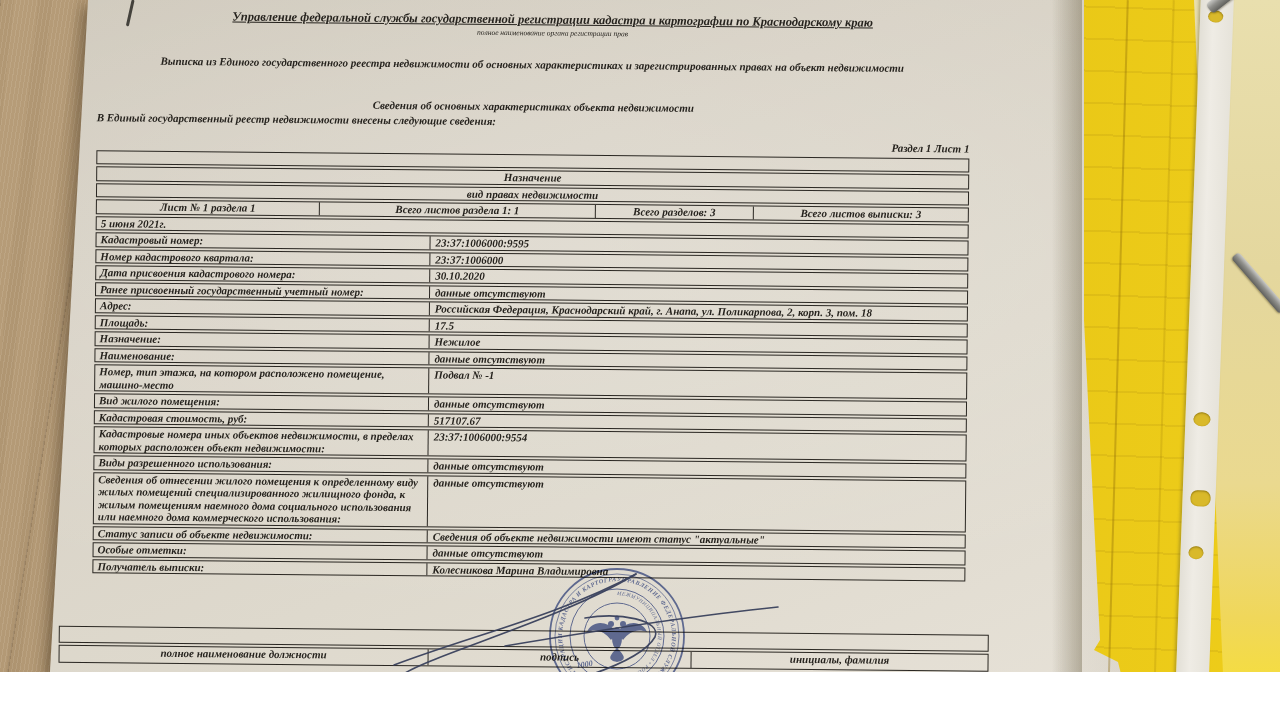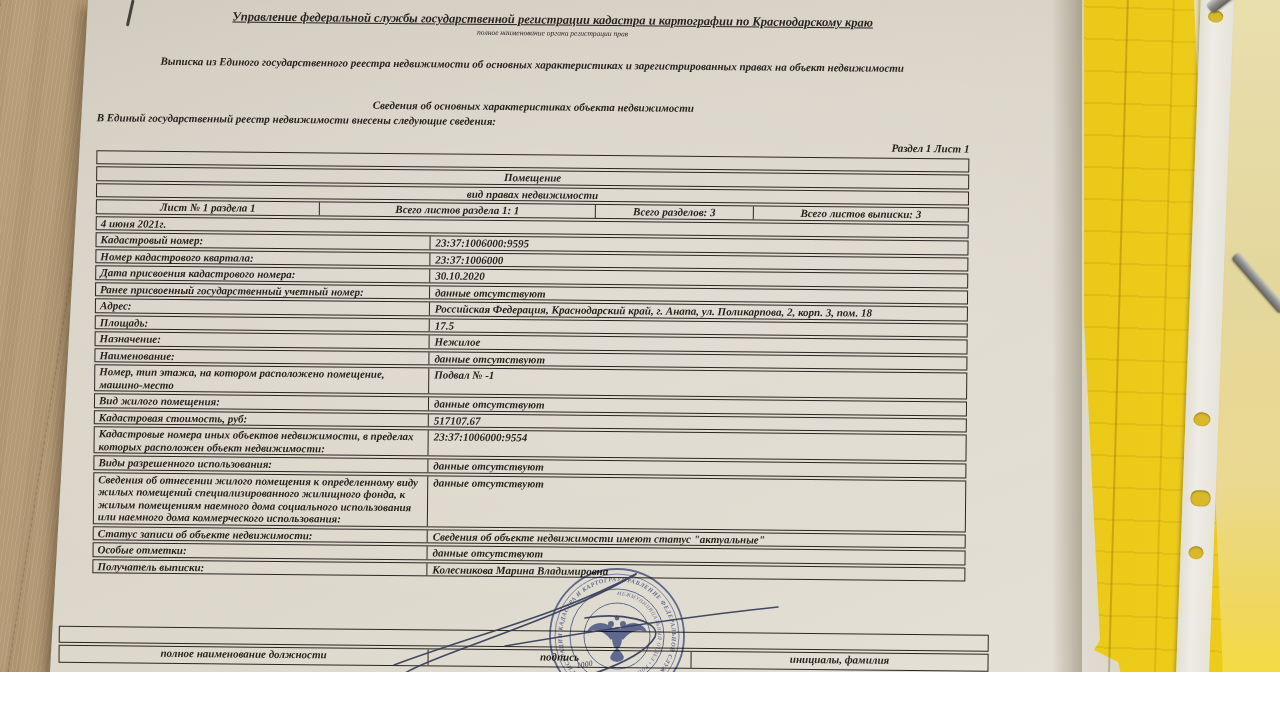--- a/index.html
+++ b/index.html
@@ -86,35 +86,35 @@
           <div class="authority-cap">полное наименование органа регистрации прав</div>
         </div>
         <div class="doc-title">Выписка из Единого государственного реестра недвижимости об основных характеристиках и зарегистрированных правах на объект недвижимости</div>
         <div class="section-title">Сведения об основных характеристиках объекта недвижимости</div>
         <div class="intro">В Единый государственный реестр недвижимости внесены следующие сведения:</div>
         <div class="razdel">Раздел 1 Лист 1</div>
 
         <div class="tables">
           <div class="trow empty"></div>
           <div class="trow center">
-            <span>Помещение</span>
+            <span>Назначение</span>
           </div>
           <div class="trow center">
             <span>вид правах недвижимости</span>
           </div>
           <div class="trow">
             <div class="cells4">
               <div class="c c1">Лист № 1 раздела 1</div>
               <div class="c c2">Всего листов раздела 1: 1</div>
               <div class="c c3">Всего разделов: 3</div>
               <div class="c c4">Всего листов выписки: 3</div>
             </div>
           </div>
           <div class="trow">
-            <span style="padding:0 4px">4 июня 2021г.</span>
+            <span style="padding:0 4px">5 июня 2021г.</span>
           </div>
 
           <div class="trow">
             <div class="lbl">Кадастровый номер:</div>
             <div class="val">23:37:1006000:9595</div>
           </div>
           <div class="trow">
             <div class="lbl">Номер кадастрового квартала:</div>
             <div class="val">23:37:1006000</div>
           </div>

